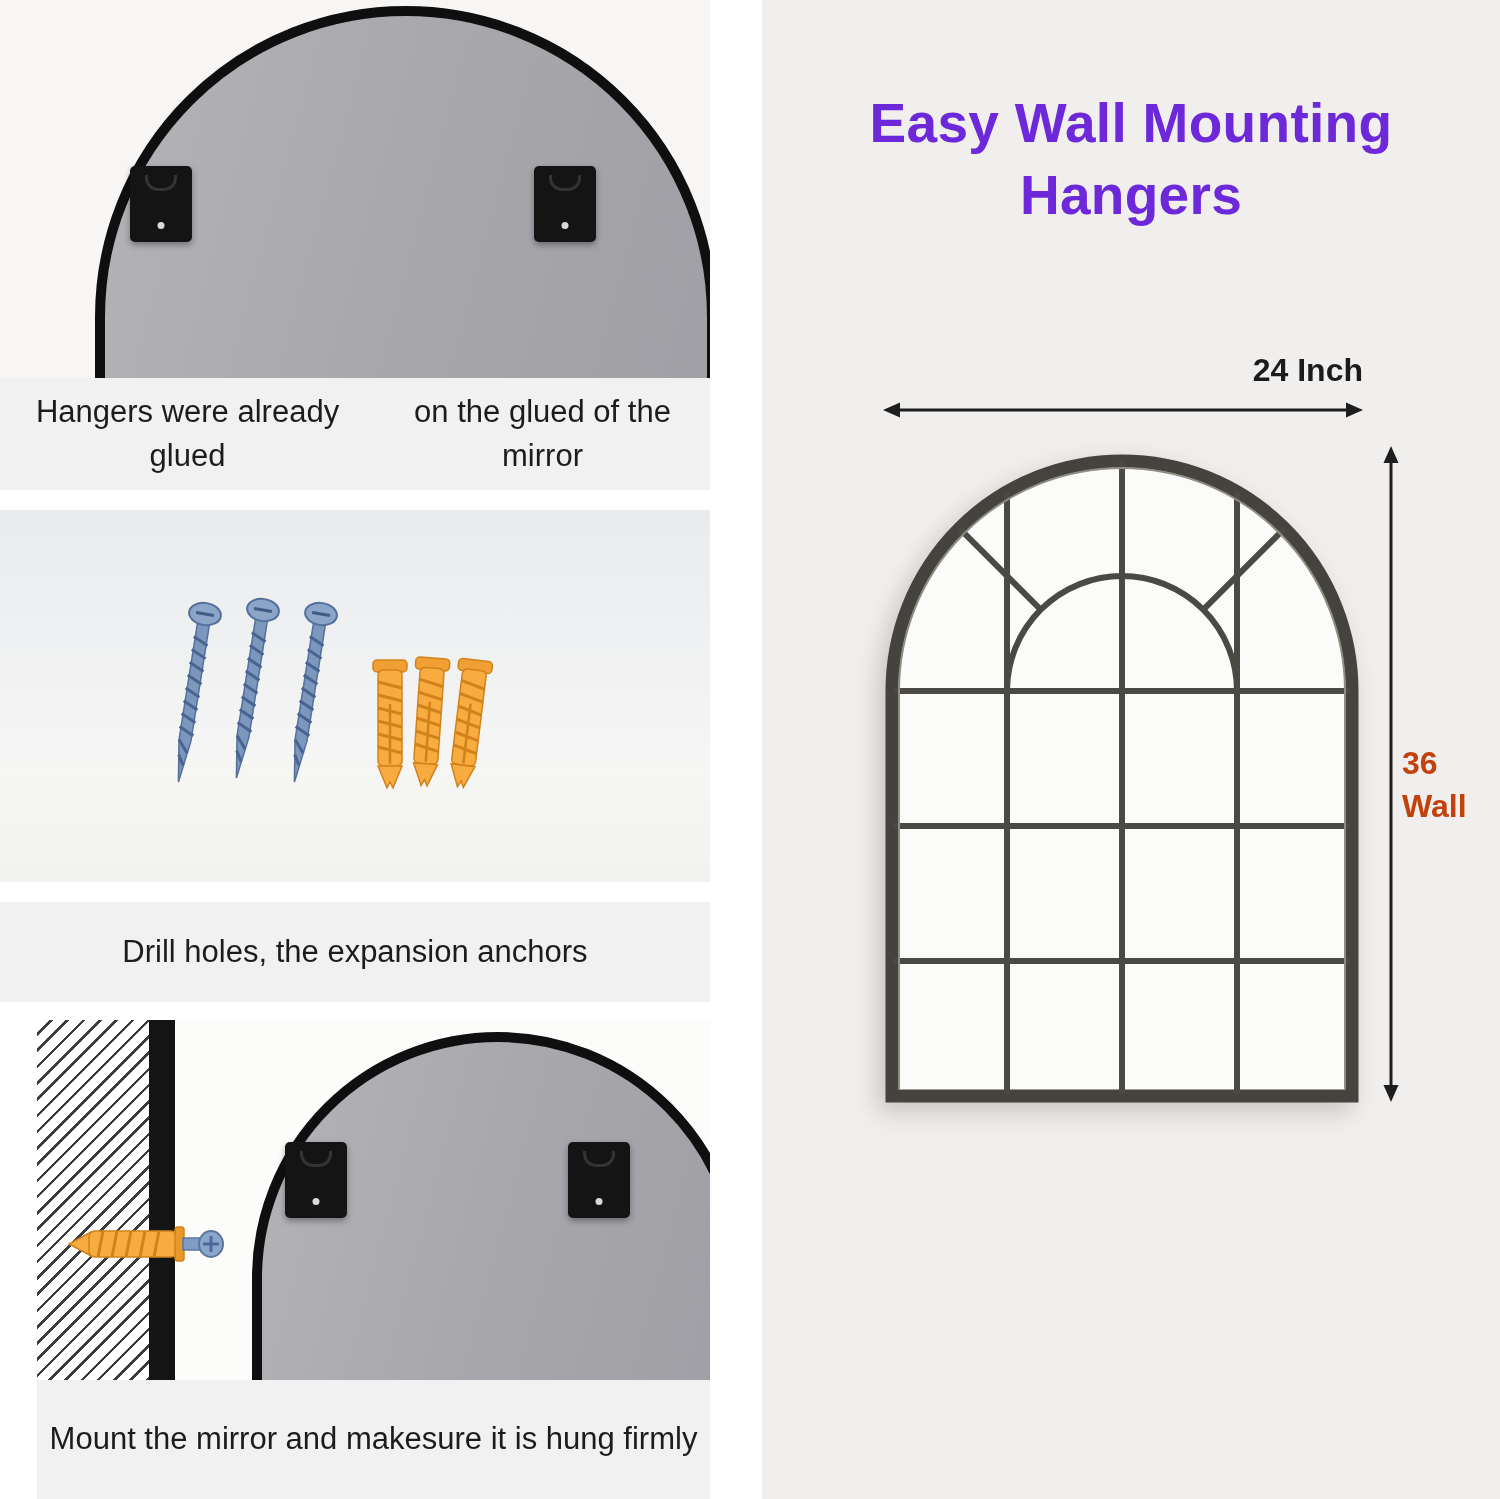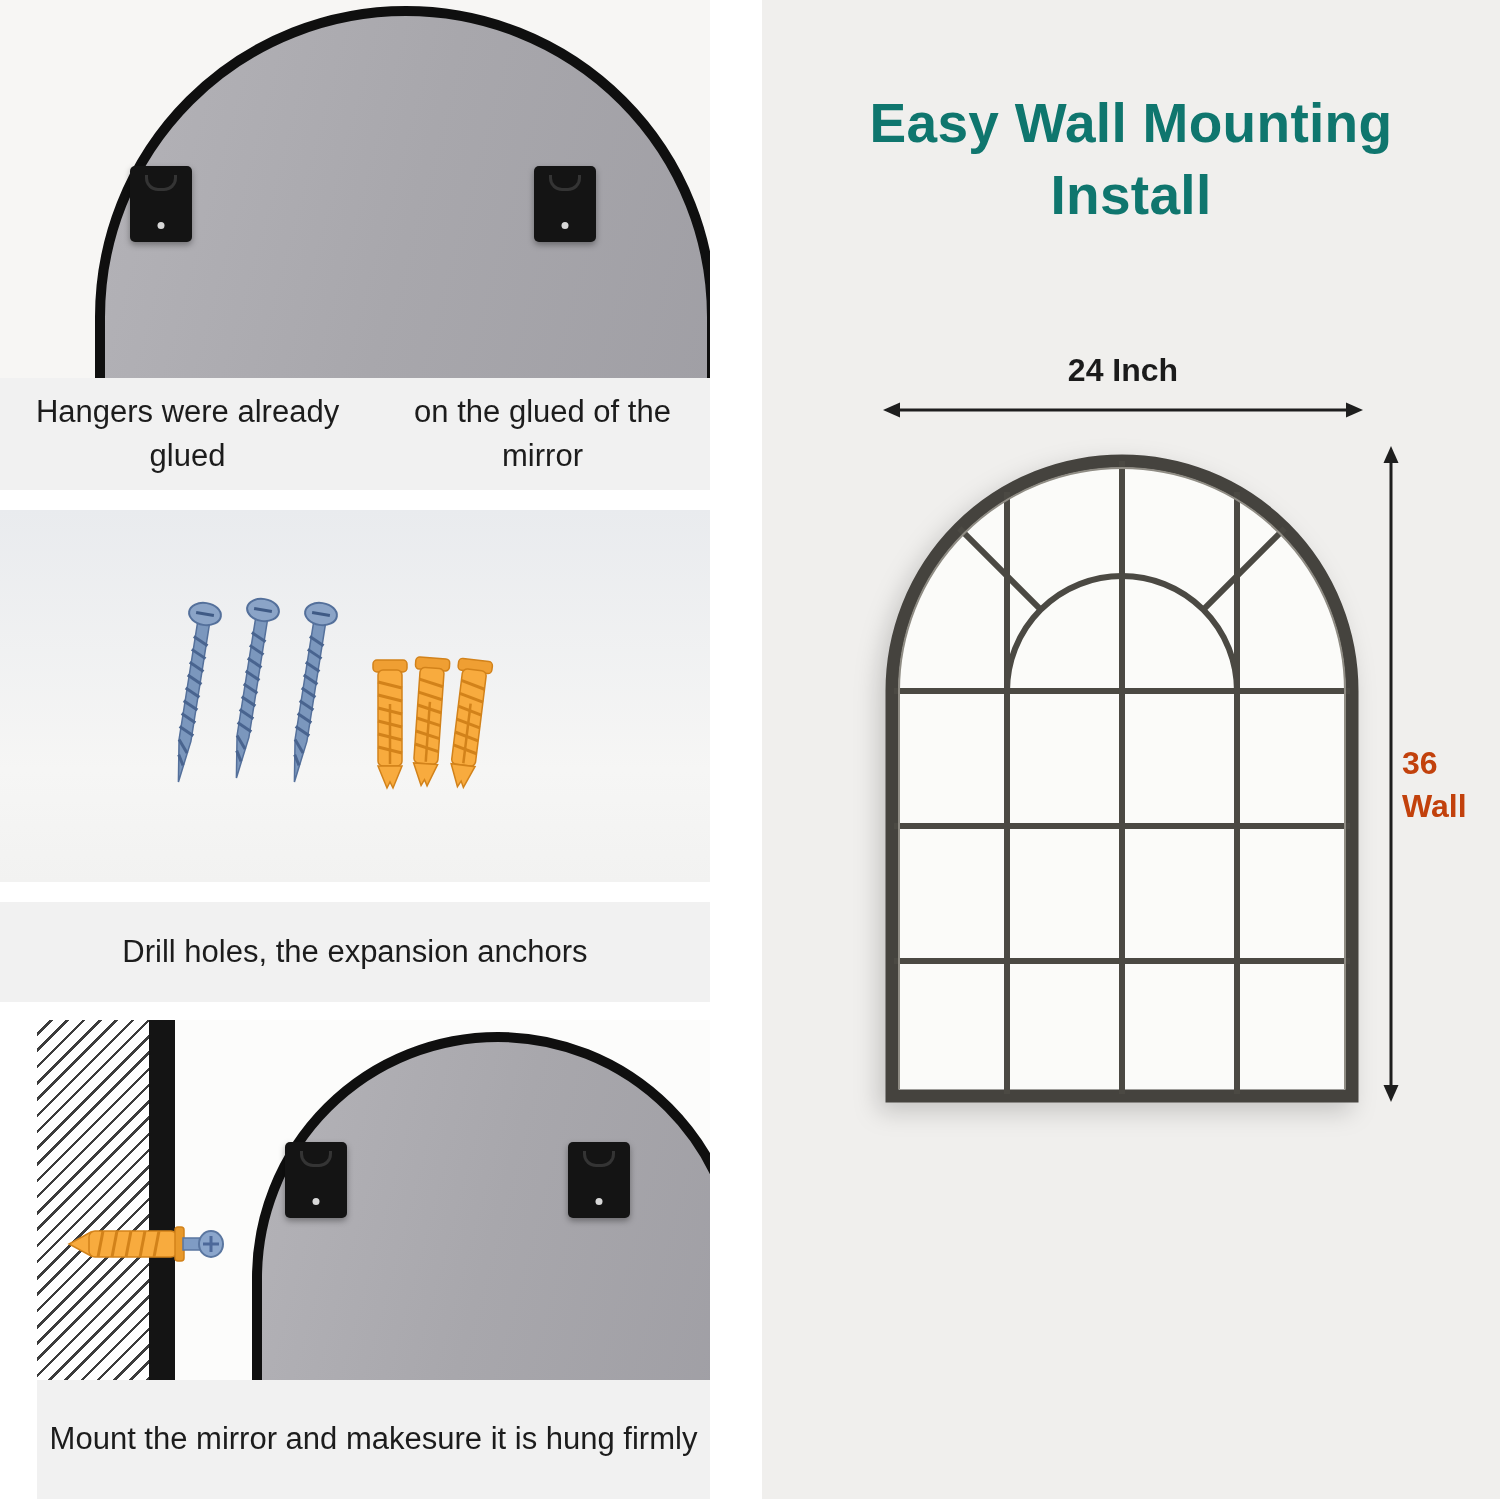--- a/index.html
+++ b/index.html
@@ -69,25 +69,25 @@
   .anchor-screw-svg { position: absolute; left: 24px; top: 196px; z-index: 3; }
 
   
   .right-panel {
     position: absolute; left: 762px; top: 0; width: 738px; height: 1499px;
     background: #f0efed;
   }
   .title {
     margin-top: 88px; text-align: center;
     font-size: 55px; font-weight: 700; line-height: 1.3;
-    color: #0f766e; letter-spacing: 0.3px;
+    color: #6d28d9; letter-spacing: 0.3px;
   }
 
   .width-dim { position: absolute; left: 121px; top: 352px; width: 480px; text-align: center; }
-  .dim-label { font-size: 32px; font-weight: 600; color: #1b1b1b; }
+  .dim-label { font-size: 32px; font-weight: 600; color: #1b1b1b; text-align: right; }
   .width-dim svg { display: block; margin-top: 10px; }
 
   .mirror-illustration {
     position: absolute; left: 121px; top: 448px;
     filter: drop-shadow(-7px 9px 12px rgba(0,0,0,0.18));
   }
 
   .height-arrow { position: absolute; left: 618px; top: 446px; }
   .height-label {
     position: absolute; left: 640px; top: 742px; width: 80px;
@@ -187,21 +187,21 @@
     </div>
     <div class="caption">
       <div>Mount the mirror and make</div>
       <div>sure it is hung firmly</div>
     </div>
   </div>
 
   <div class="right-panel">
     <div class="title">
       <div>Easy Wall Mounting</div>
-      <div>Install</div>
+      <div>Hangers</div>
     </div>
 
     <div class="width-dim">
       <div class="dim-label">24 Inch</div>
       <svg width="480" height="22" viewBox="0 0 480 22">
         <line x1="8" y1="11" x2="472" y2="11" stroke="#1e1e1e" stroke-width="3"></line>
         <polygon points="0,11 17,3.5 17,18.5" fill="#1e1e1e"></polygon>
         <polygon points="480,11 463,3.5 463,18.5" fill="#1e1e1e"></polygon>
       </svg>
     </div>

